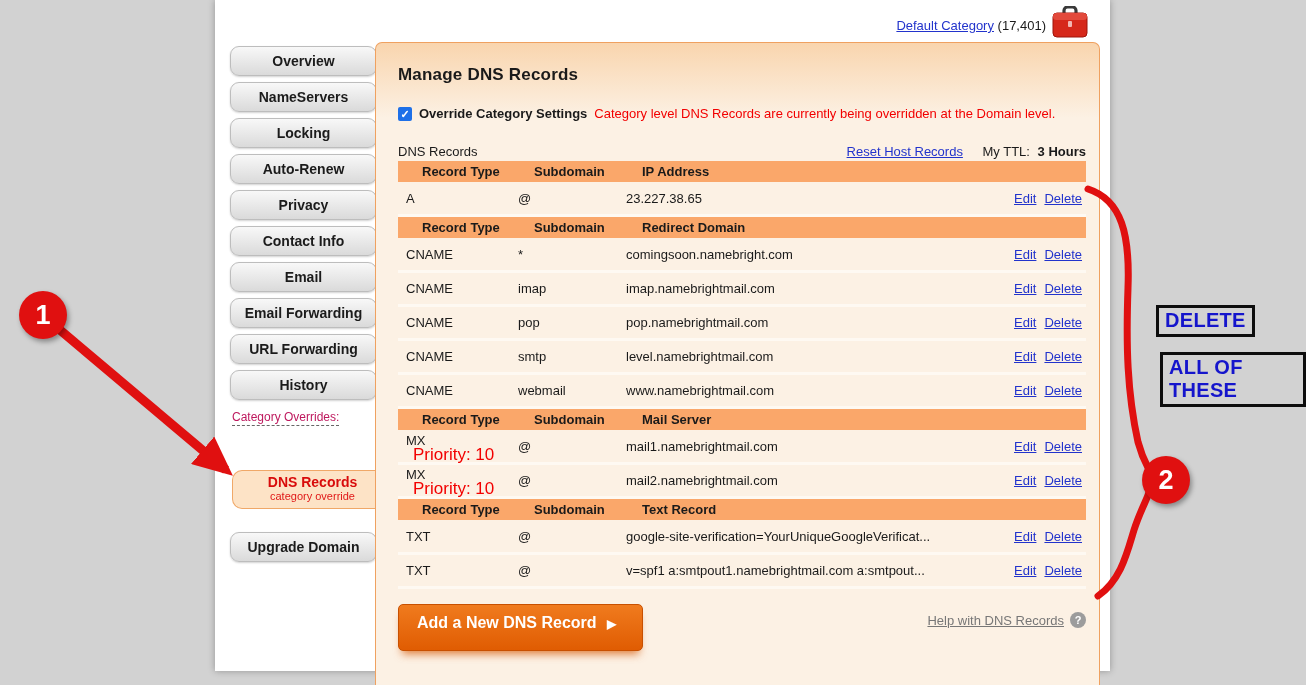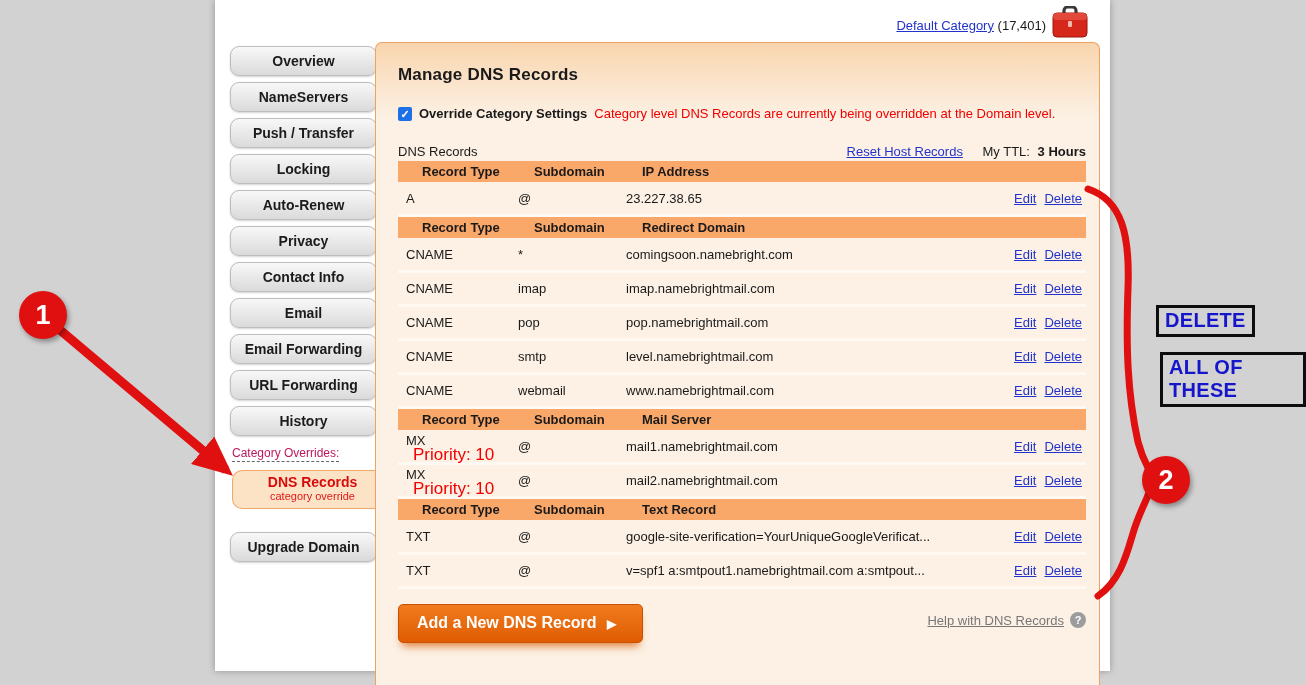--- a/index.html
+++ b/index.html
@@ -72,21 +72,21 @@
     min-height:34px; align-items:center; font-size:13px; padding-left:8px;
     border-bottom:3px solid #fef9f2; background:#fcf1e4;
   }
   .t-row .note { font-size:17px; color:#f20000; padding-left:7px; line-height:13px; }
   .t-links { text-align:right; padding-right:4px; white-space:nowrap; }
   .t-links a { color:#2233cc; text-decoration:underline; margin-left:8px; cursor:pointer; }
   
   .bottom-row { display:flex; justify-content:space-between; align-items:flex-start; margin-top:15px; }
   .add-btn {
     background:linear-gradient(#f07b1e,#e05c02); color:#fff; font-weight:bold; font-size:16px;
-    border:1px solid #c85000; border-radius:5px; padding:9px 26px 10px 18px; cursor:pointer;
+    border:1px solid #c85000; border-radius:5px; padding:9px 26px 18px 18px; cursor:pointer;
     box-shadow:0 7px 9px -4px rgba(213,86,0,.75);
   }
   .add-btn .arr { font-size:12px; margin-left:6px; }
   .help-row { margin-top:8px; font-size:13px; color:#777; display:flex; align-items:center; }
   .help-row a { color:#777; text-decoration:underline; cursor:pointer;text-align:center; }
   .q-icon {
     width:16px; height:16px; border-radius:50%; background:#9c9c9c; color:#fff;
     font-size:11px; font-weight:bold; text-align:center; line-height:16px; margin-left:6px; cursor:pointer;
   }
   
@@ -123,21 +123,20 @@
     <rect x="12" y="1" width="12" height="10" rx="3.5" fill="none" stroke="#3a3a3a" stroke-width="3.2"></rect>
     <rect x="1" y="7" width="34" height="24" rx="4" fill="#d6281a" stroke="#9e140b" stroke-width="1"></rect>
     <rect x="1" y="7" width="34" height="7" rx="3.5" fill="#e2493b"></rect>
     <rect x="16" y="15" width="4" height="6" rx="1" fill="#f2b7b2"></rect>
   </svg>
 
   <div class="sidebar">
     <div id="side-buttons">
         <div class="side-btn">Overview</div>
         <div class="side-btn">NameServers</div>
-        <div class="side-btn">Push / Transfer</div>
         <div class="side-btn">Locking</div>
         <div class="side-btn">Auto-Renew</div>
         <div class="side-btn">Privacy</div>
         <div class="side-btn">Contact Info</div>
         <div class="side-btn">Email</div>
         <div class="side-btn">Email Forwarding</div>
         <div class="side-btn">URL Forwarding</div>
         <div class="side-btn">History</div>
       </div>
     <div class="cat-overrides">

